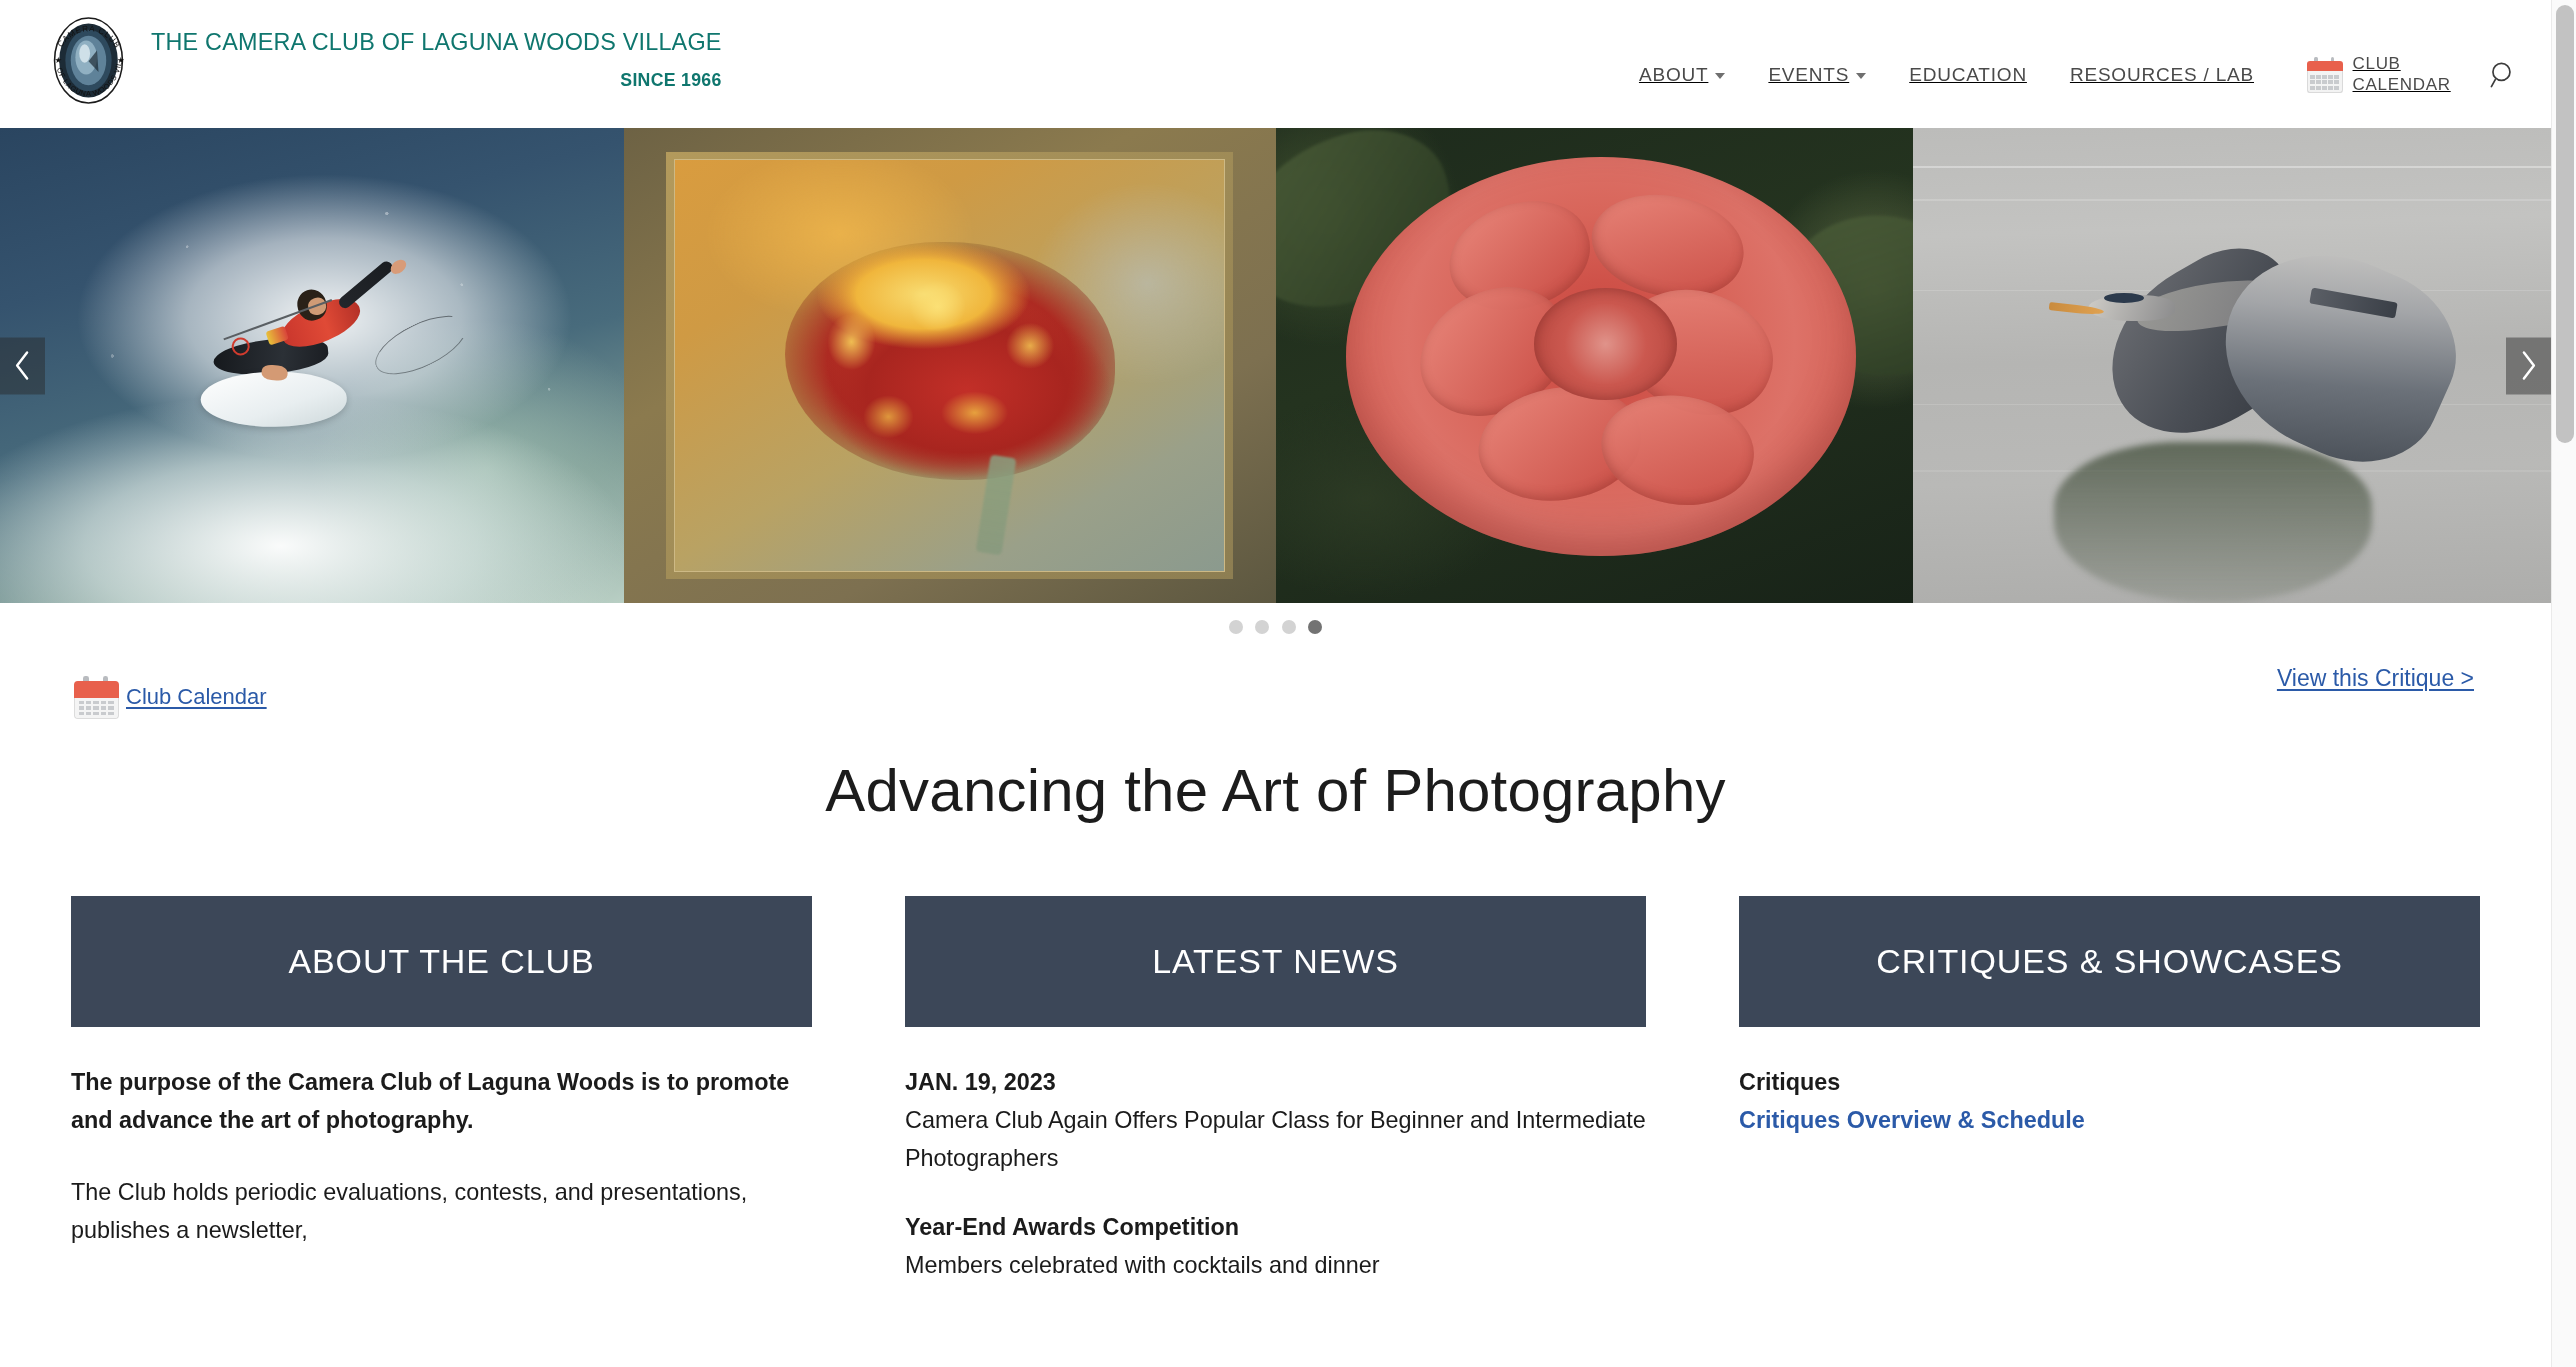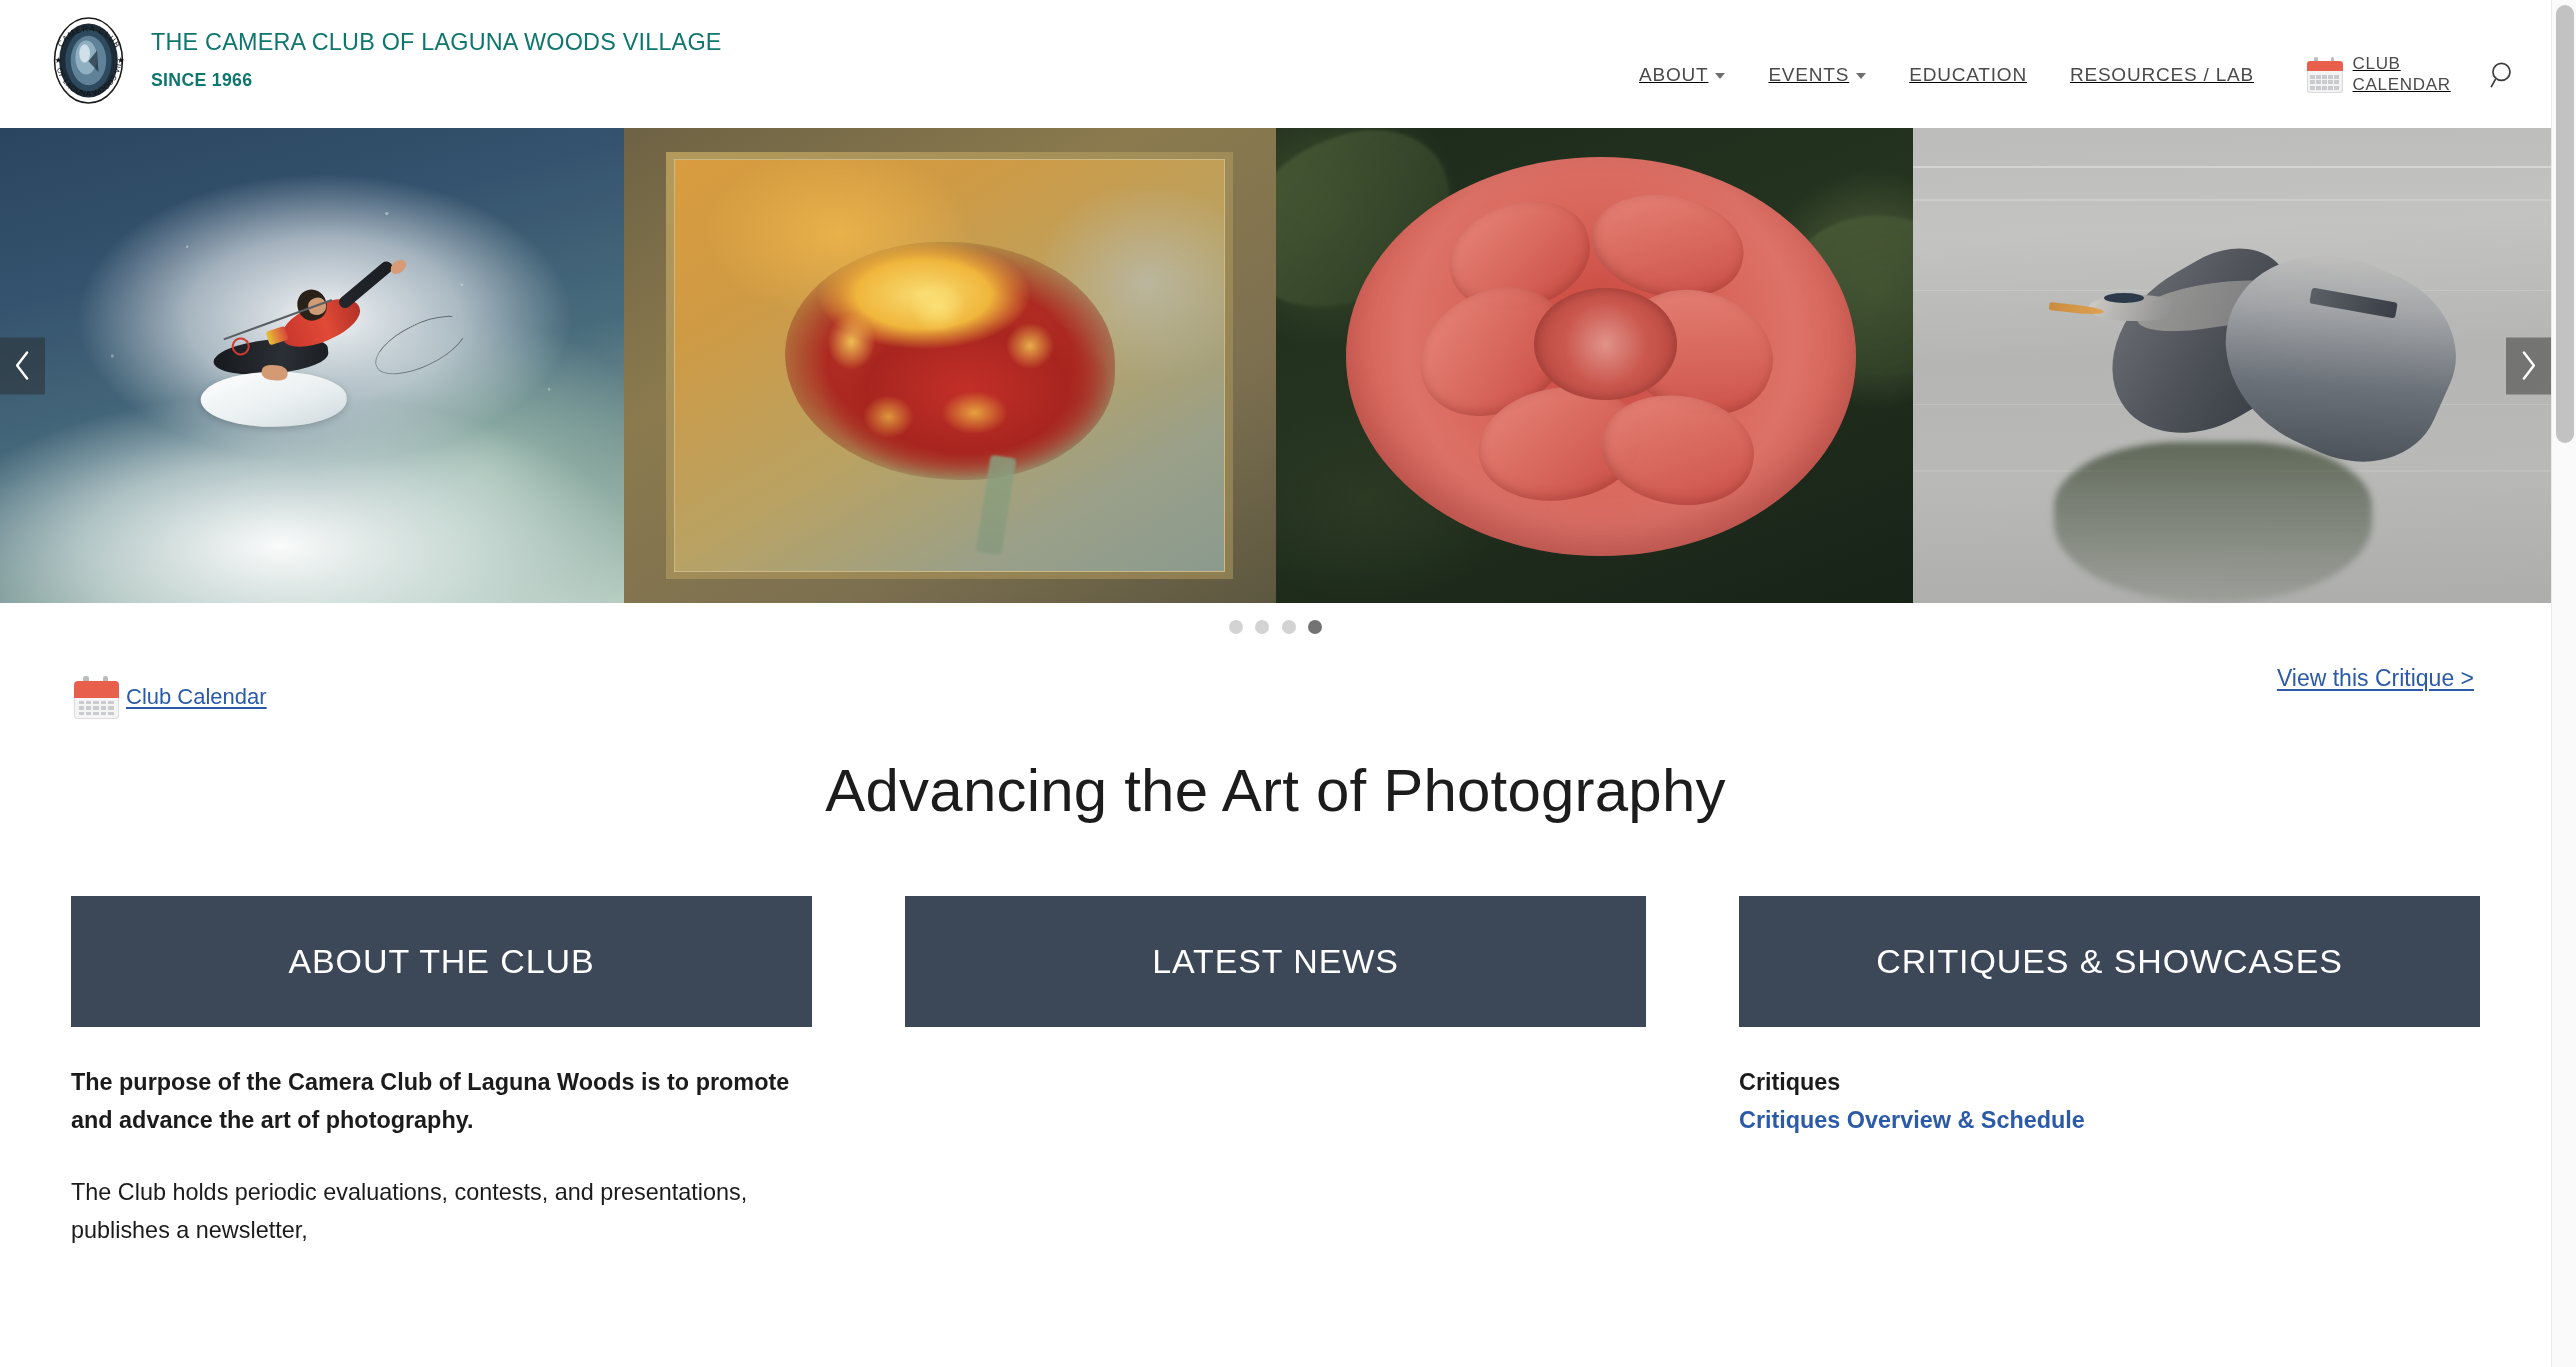--- a/index.html
+++ b/index.html
@@ -50,20 +50,21 @@
     line-height:1.18;
     white-space:nowrap;
     font-stretch:condensed;
   }
   .brand-line2 {
     font-size:17.7px;
     font-weight:700;
     letter-spacing:0.3px;
     line-height:1.35;
     margin-top:12px;
+    text-align:right;
   }
 
   .nav {
     margin-left:auto;
     display:flex;
     align-items:center;
     gap:0px;
     margin-top:54px;
     text-decoration:underline;
   }
@@ -762,20 +763,27 @@
       <div class="col-head">ABOUT THE CLUB</div>
       <div class="col-body">
         <p class="b">The purpose of the Camera Club of Laguna Woods is to promote and advance the art of photography.</p>
         <div class="gap"></div>
         <p>The Club holds periodic evaluations, contests, and presentations, publishes a newsletter,</p>
       </div>
     </div>
 
     <div class="col">
       <div class="col-head">LATEST NEWS</div>
+      <div class="col-body">
+        <p class="b">JAN. 19, 2023</p>
+        <p>Camera Club Again Offers Popular Class for Beginner and Intermediate Photographers</p>
+        <div class="gap-sm"></div>
+        <p class="b">Year-End Awards Competition</p>
+        <p>Members celebrated with cocktails and dinner</p>
+      </div>
     </div>
 
     <div class="col">
       <div class="col-head">CRITIQUES &amp; SHOWCASES</div>
       <div class="col-body">
         <p class="b">Critiques</p>
         <p class="bluelink">Critiques Overview &amp; Schedule</p>
       </div>
     </div>
 

